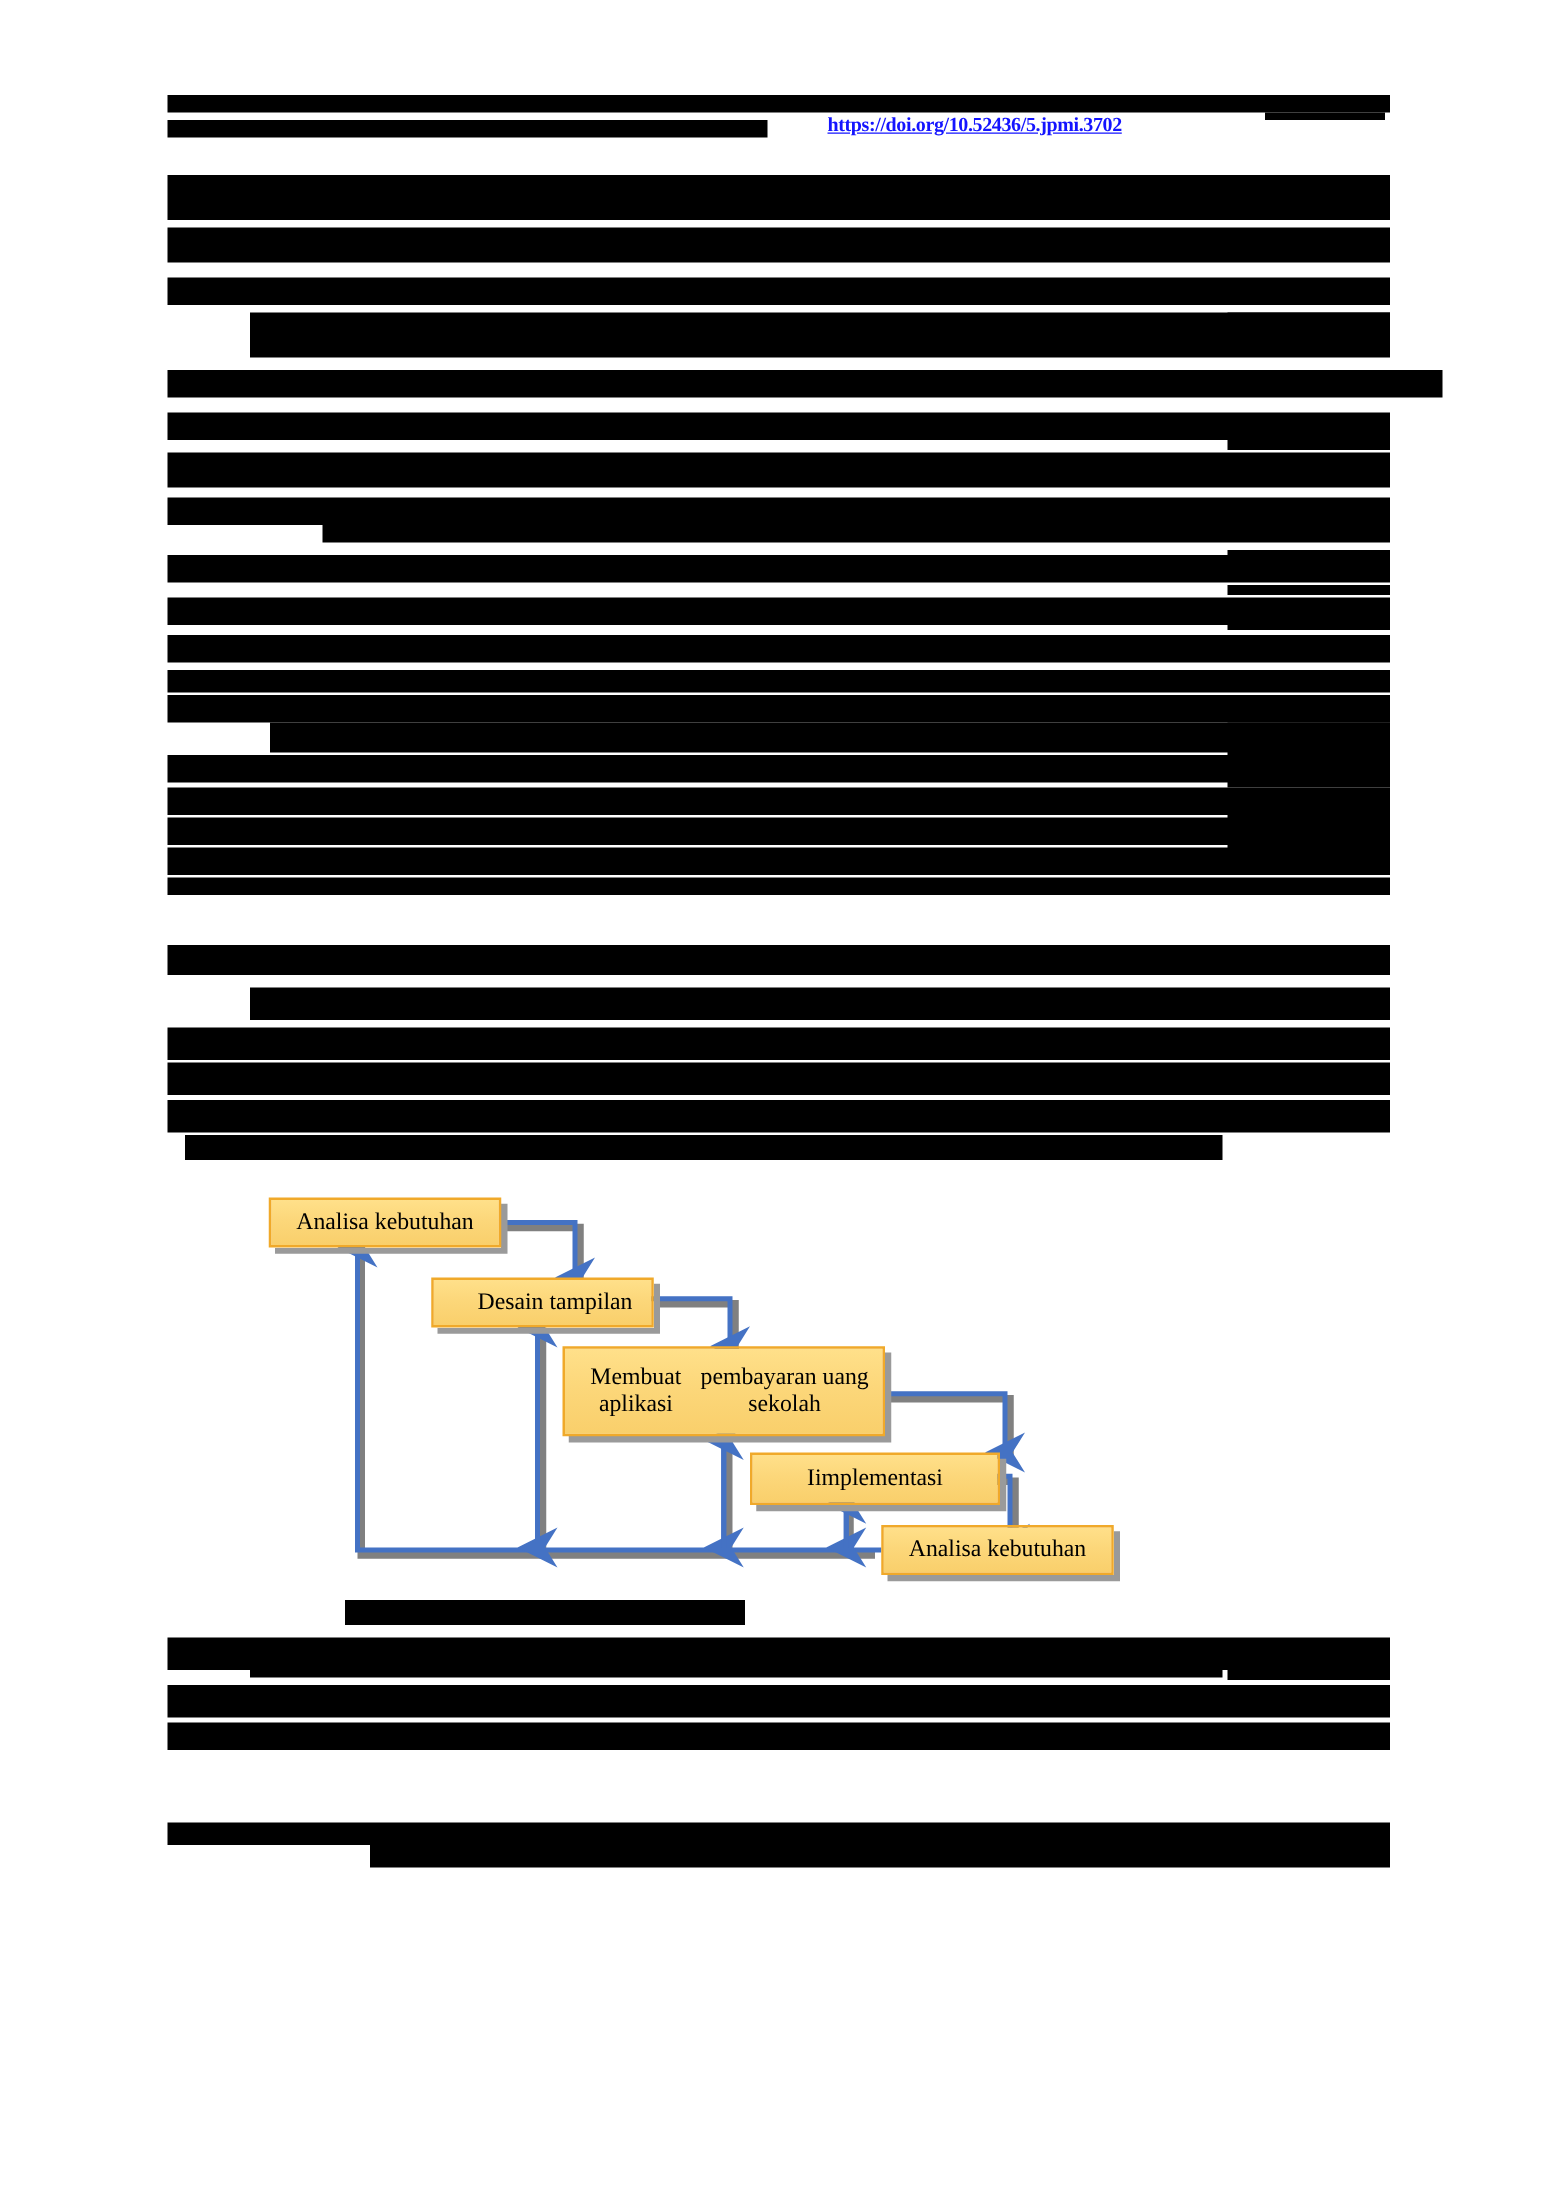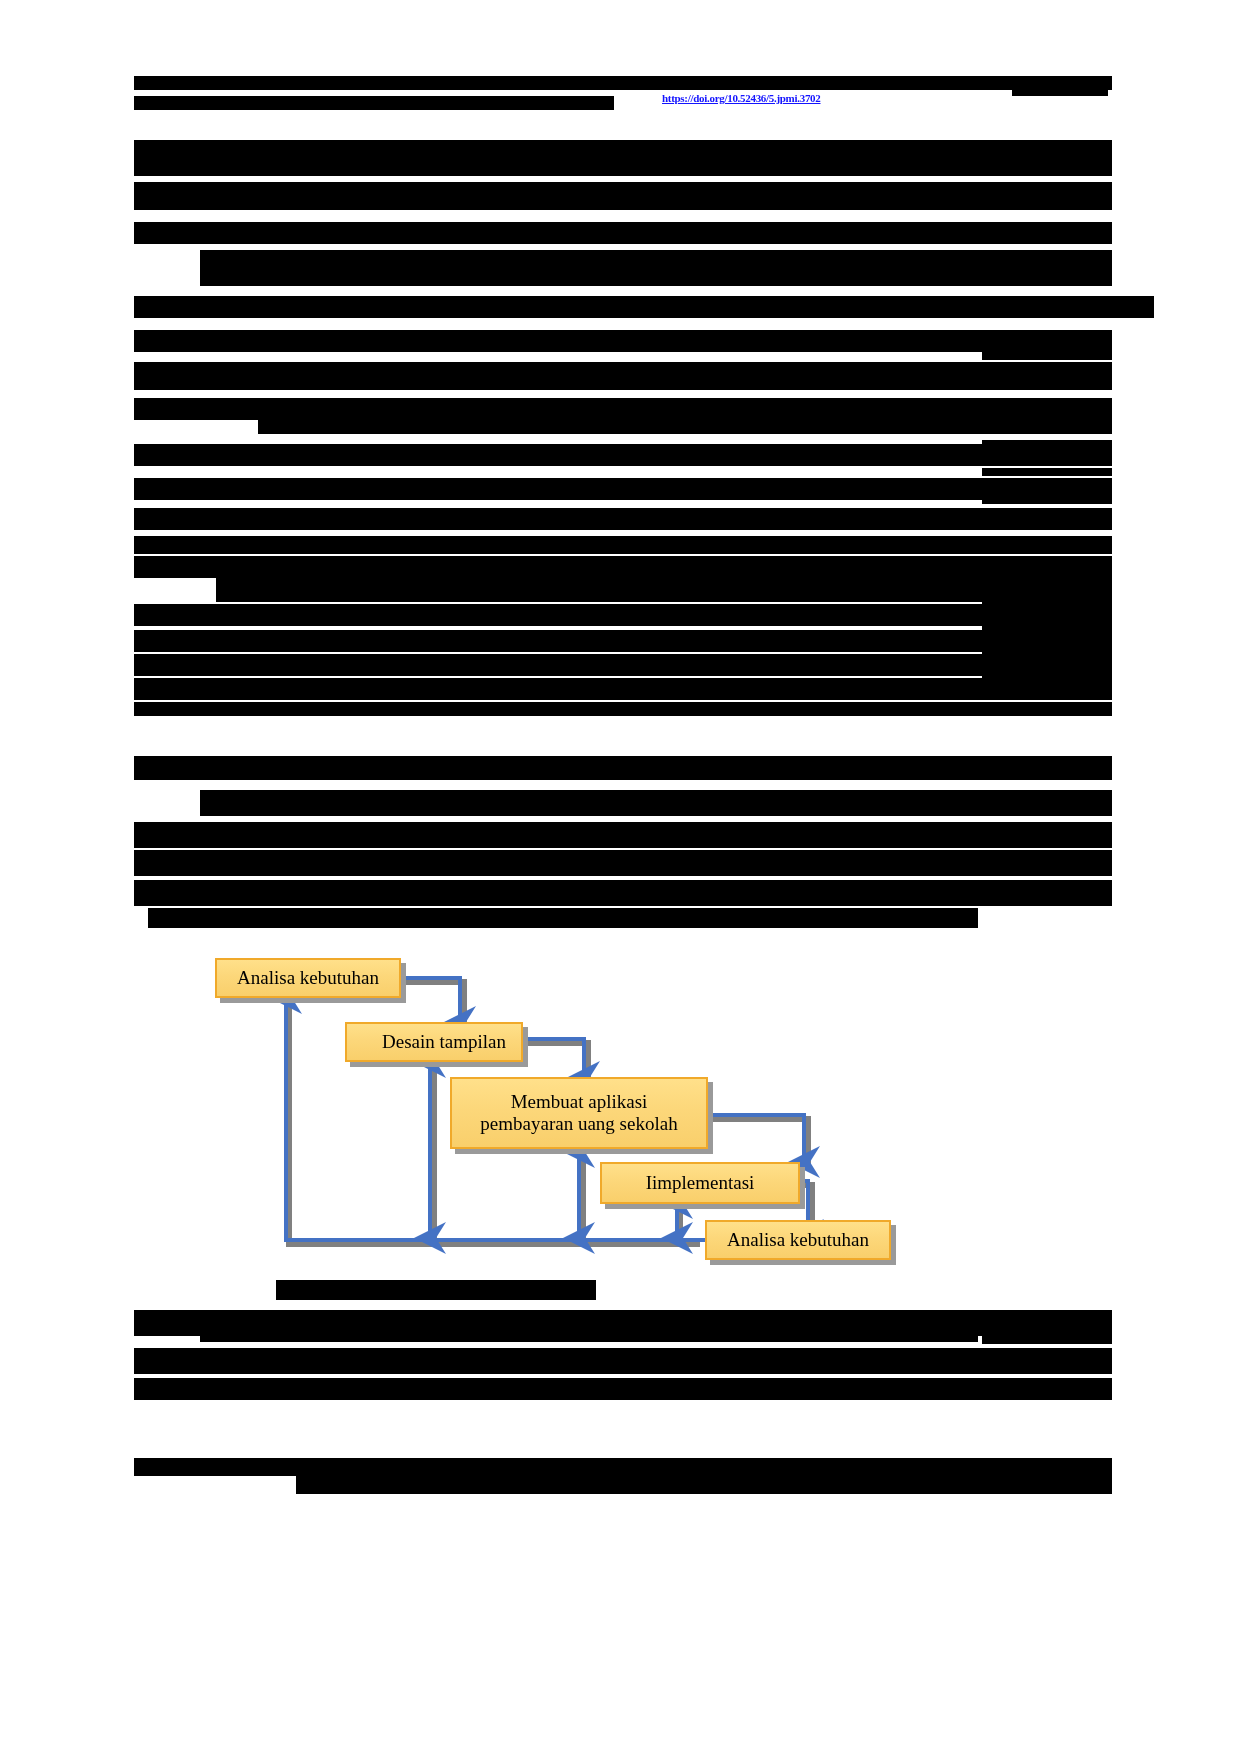--- a/index.html
+++ b/index.html
@@ -23,21 +23,21 @@
     position: absolute;
     background: #000000;
   }
 
   
   .doi-link {
     position: absolute;
     color: #1414ff;
     font-family: "Liberation Serif", serif;
     font-weight: bold;
-    font-size: 11px;
+    font-size: 16px;
     letter-spacing: -0.3px;
     text-decoration: underline;
     white-space: nowrap;
     line-height: 1;
   }
 
   
   .diagram {
     position: absolute;
     left: 0;
@@ -174,21 +174,21 @@
   </svg>
 
   <div class="node" style="left:215px; top:958px; width:186px; height:40px;">
     <span>Analisa kebutuhan</span>
   </div>
 
   <div class="node" style="left:345px; top:1022px; width:178px; height:40px;padding-left:28px;">
     <span>Desain tampilan</span>
   </div>
 
-  <div class="node" style="left:450px; top:1077px; width:258px; height:72px; flex-direction:column;">
+  <div class="node" style="left:450px; top:1077px; width:258px; height:72px; flex-direction:row;justify-content:space-between;">
     <span>Membuat aplikasi</span>
     <span>pembayaran uang sekolah</span>
   </div>
 
   <div class="node" style="left:600px; top:1162px; width:200px; height:42px;">
     <span>Iimplementasi</span>
   </div>
 
   <div class="node" style="left:705px; top:1220px; width:186px; height:40px;">
     <span>Analisa kebutuhan</span>

